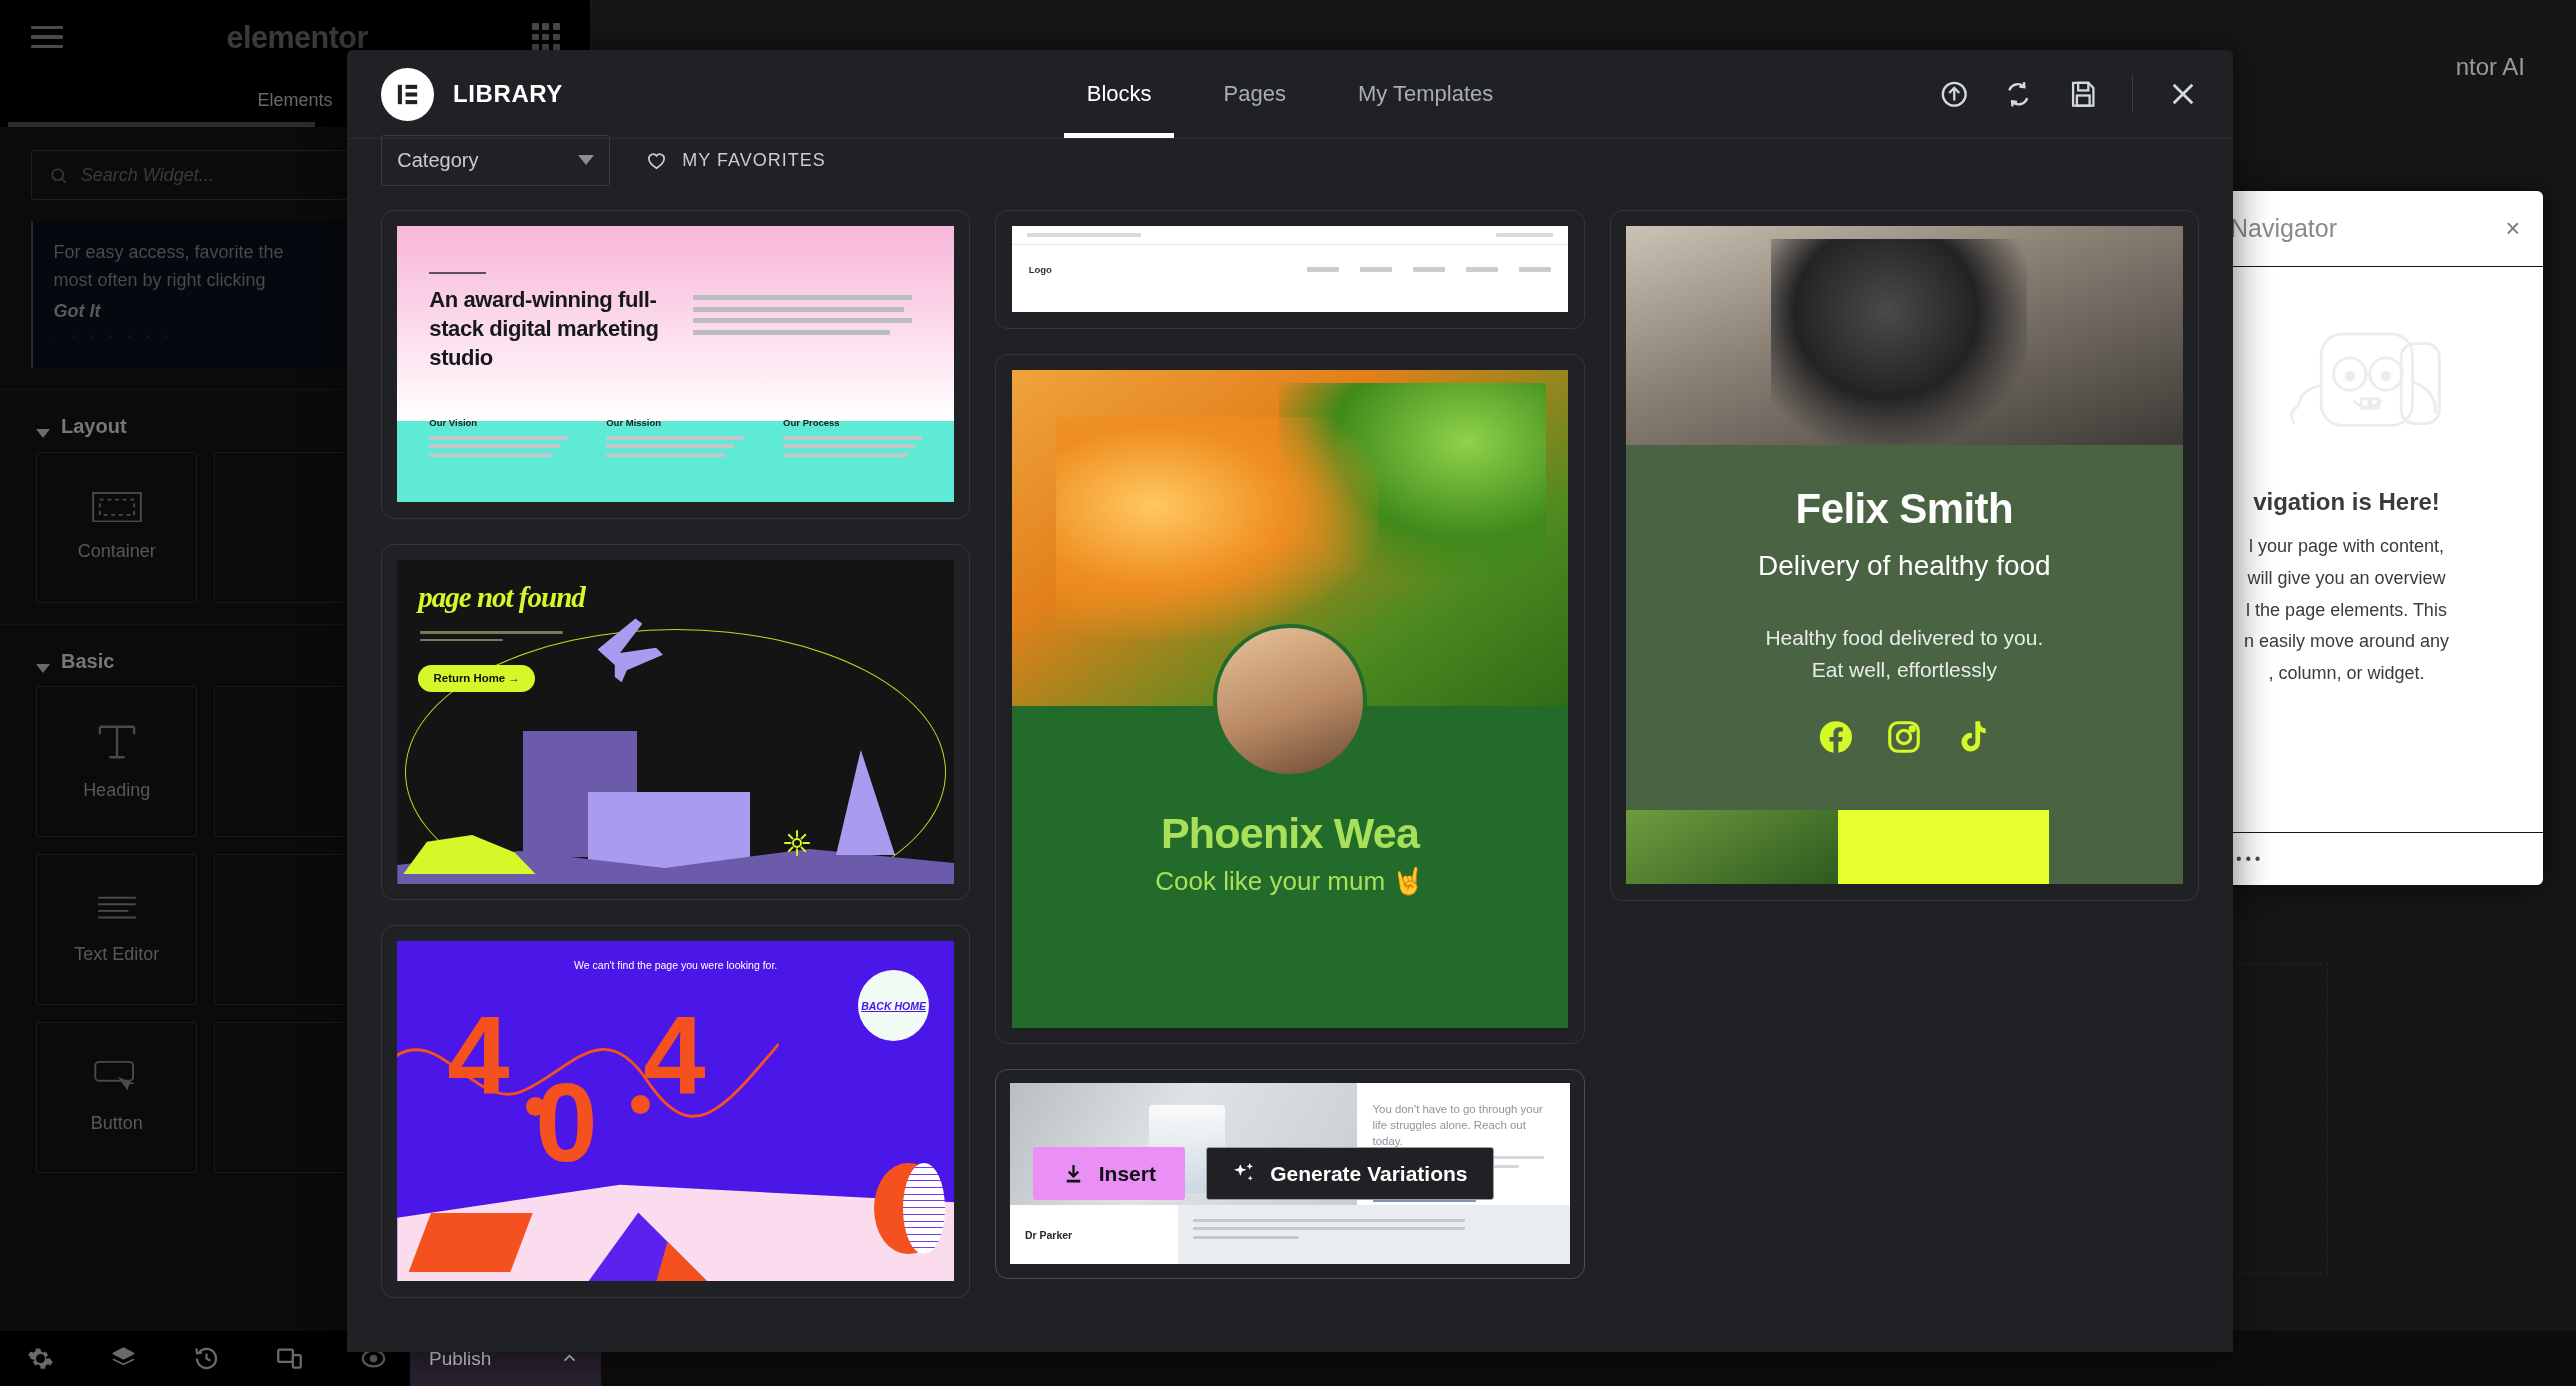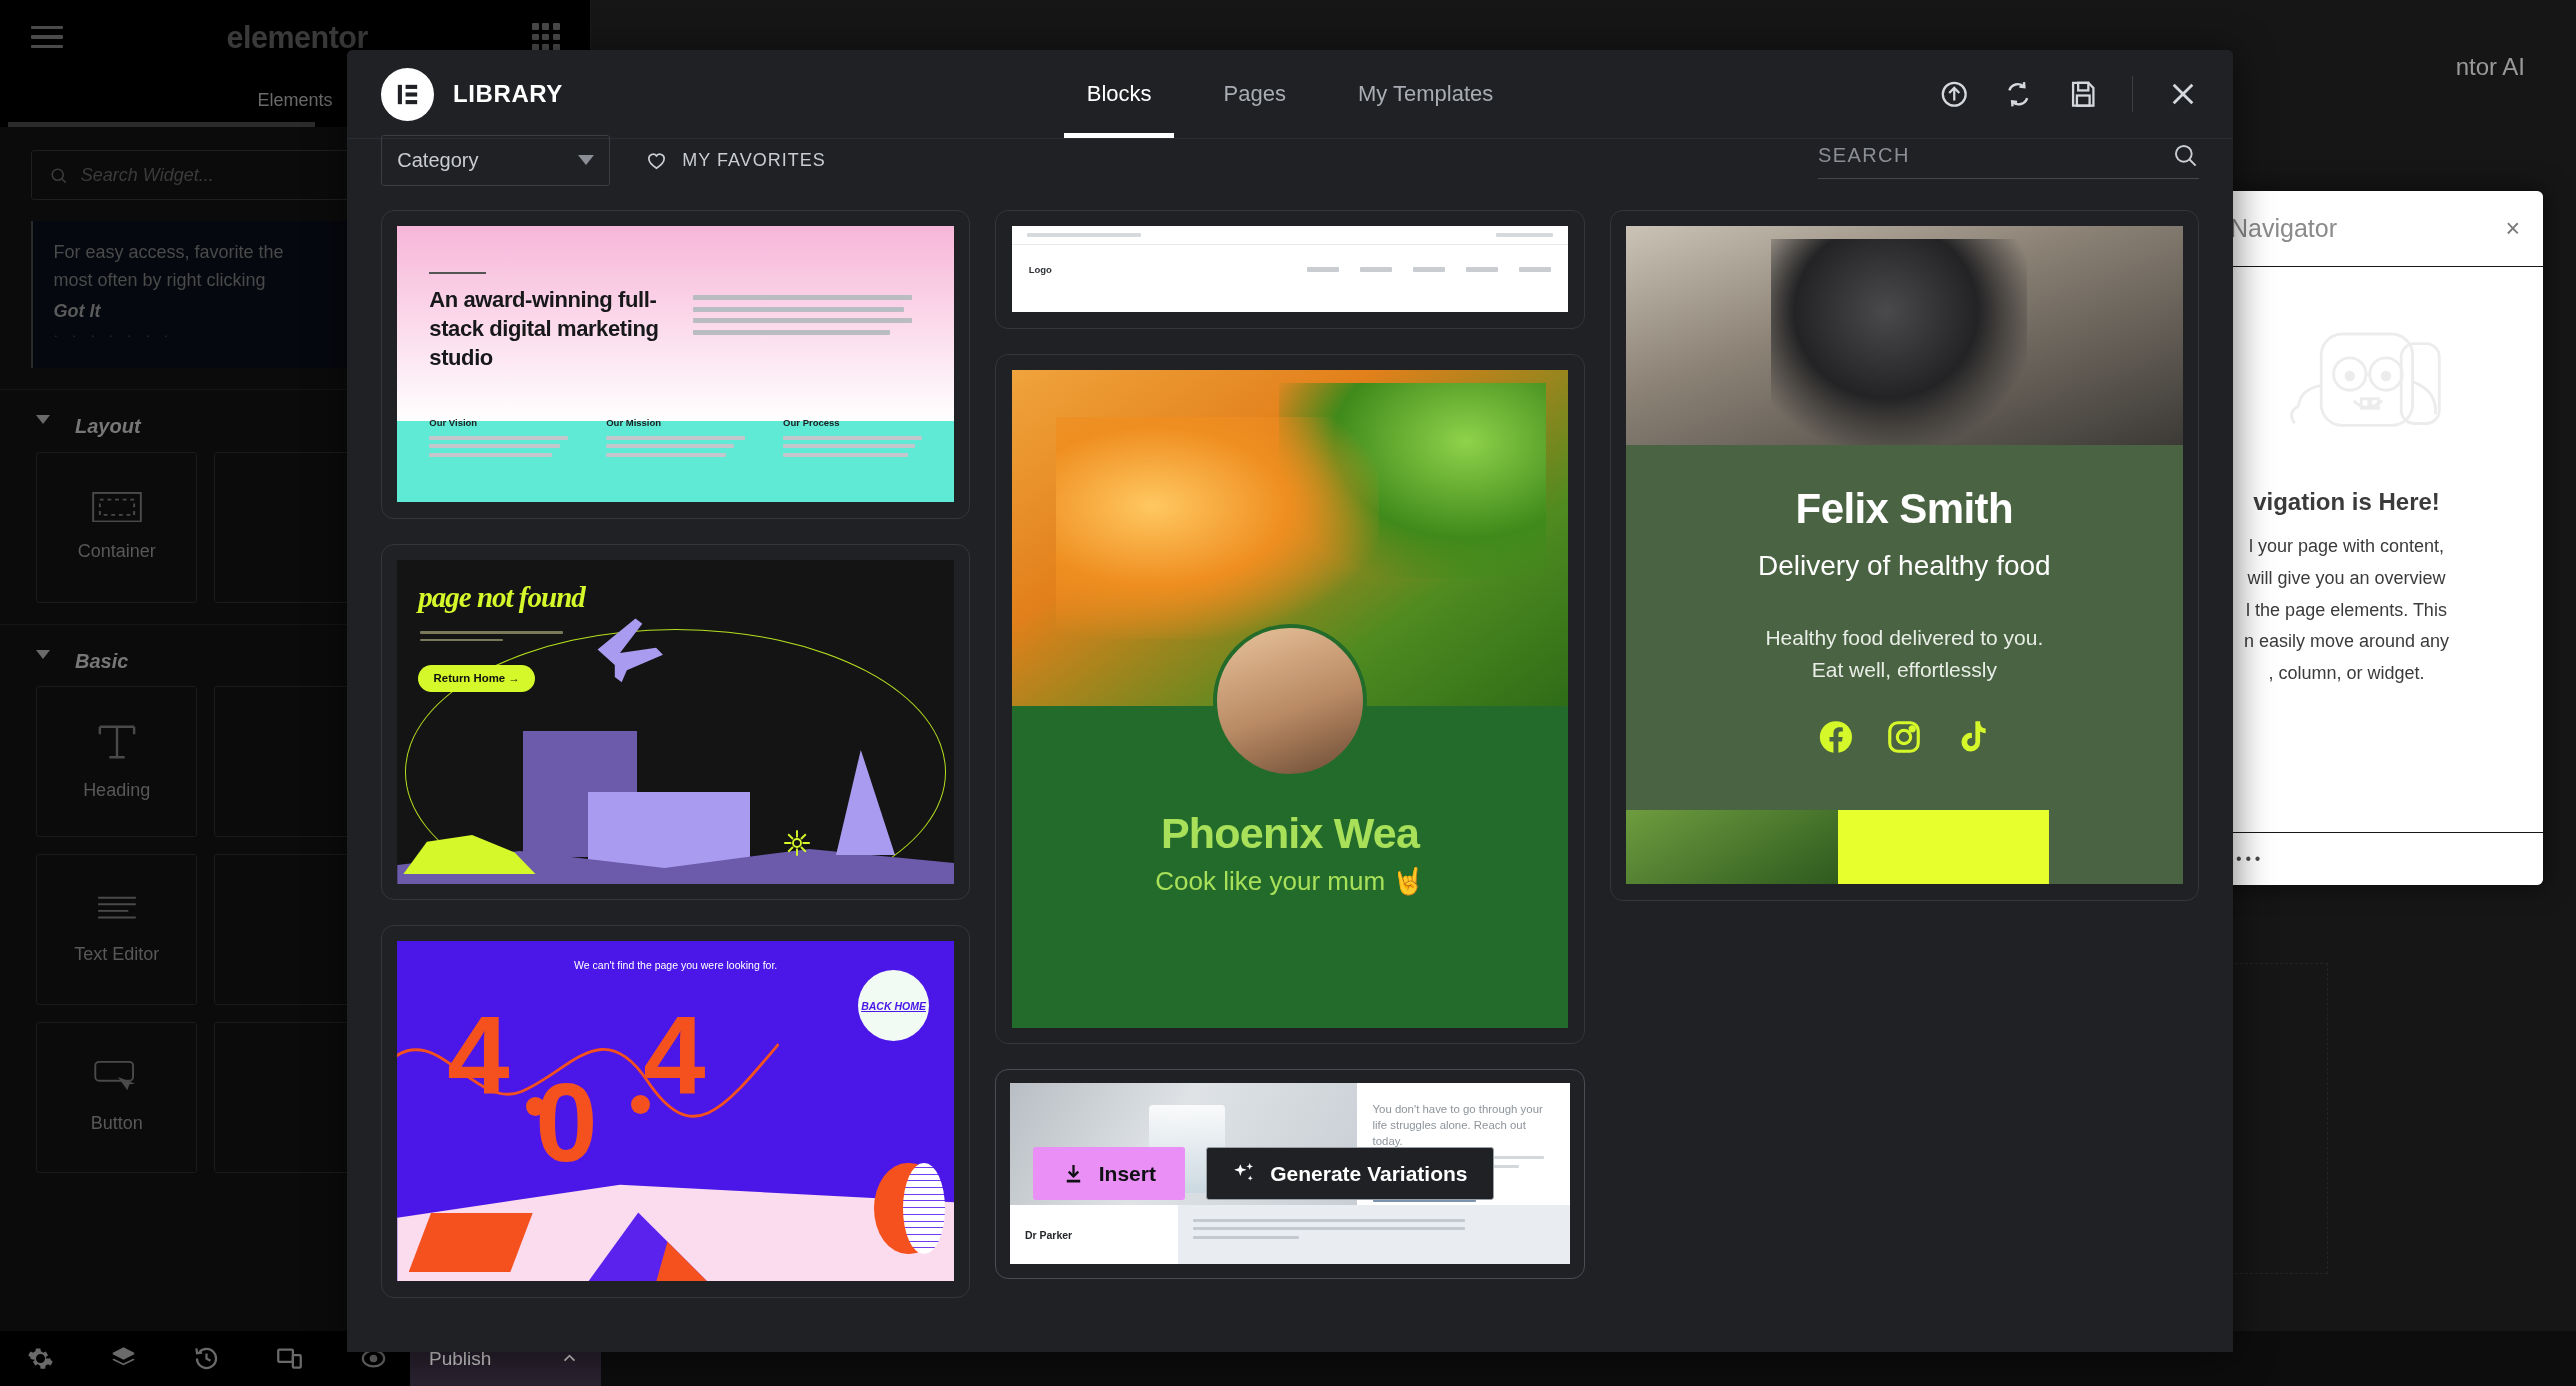--- a/index.html
+++ b/index.html
@@ -42,22 +42,22 @@
 
   .lp-notice {
     margin:21px 30.5px 0 30.5px; background:#06080f; border-left:2.9px solid #2b2b2b;
     padding:17px 19px 25px 21px; position:relative; min-height:143px;
   }
   .lp-notice p { color:#4a4a4a; font-size:18px; line-height:1.58; white-space:nowrap; }
   .lp-notice .gotit { color:#5a5a5a; font-size:18px; font-style:italic; font-weight:700; margin-top:5.7px; display:inline-block;}
   .lp-notice .dots { margin-top:5.7px; letter-spacing:4.8px; color:#2c2c2c; font-size:14.3px; }
 
   .lp-section-head {
-    display:flex; align-items:flex-start; gap:25px; padding:25px 36px 13.3px 36px;
-    border-top:1px solid #151515; margin-top:21px;font-style:italic;
+    display:flex; align-items:flex-end; gap:11px; padding:25px 36px 13.3px 36px;
+    border-top:1px solid #151515; margin-top:21px;
   }
   .lp-section-head .caret { width:0;height:0;border-left:7.6px solid transparent;border-right:7.6px solid transparent;border-top:9.5px solid #6a6a6a; }
   .lp-section-head .t { font-size:20px; font-weight:700; color:#777; }
 
   .lp-grid { display:grid; grid-template-columns:1fr 1fr 1fr; gap:17px; padding:0 36px; }
   .widget-cell {
     height:151px; border:1px solid #1b1b1b; border-radius:2.9px;
     display:flex; flex-direction:column; align-items:center; justify-content:center; gap:19px;
   }
   .widget-cell .wlabel { font-size:18px; color:#585858; }
@@ -553,27 +553,20 @@
     <div class="cat-select">
       <span>Category</span>
       <span class="tri"></span>
     </div>
     <div class="fav-group">
       <svg width="25" height="23" viewBox="0 0 24 24" fill="none" stroke="#c9ccd1" stroke-width="1.8">
           <path d="M12 20s-8-5-8-10a4.5 4.5 0 018-2.8A4.5 4.5 0 0120 10c0 5-8 10-8 10z"></path>
         </svg>
       <span>MY FAVORITES</span>
     </div>
-    <div class="search-group">
-      <span class="sph">SEARCH</span>
-      <svg width="27" height="27" viewBox="0 0 24 24" fill="none" stroke="#c9ccd1" stroke-width="1.7">
-          <circle cx="10.5" cy="10.5" r="7"></circle>
-          <line x1="15.6" y1="15.6" x2="21" y2="21"></line>
-        </svg>
-    </div>
   </div>
 
   <div class="results">
 
     <div class="tcard">
       <div class="shot shot-marketing">
         <div class="grad"></div>
         <div class="kicker"></div>
         <h3>An award-winning full-stack digital marketing studio</h3>
         <div class="body">

